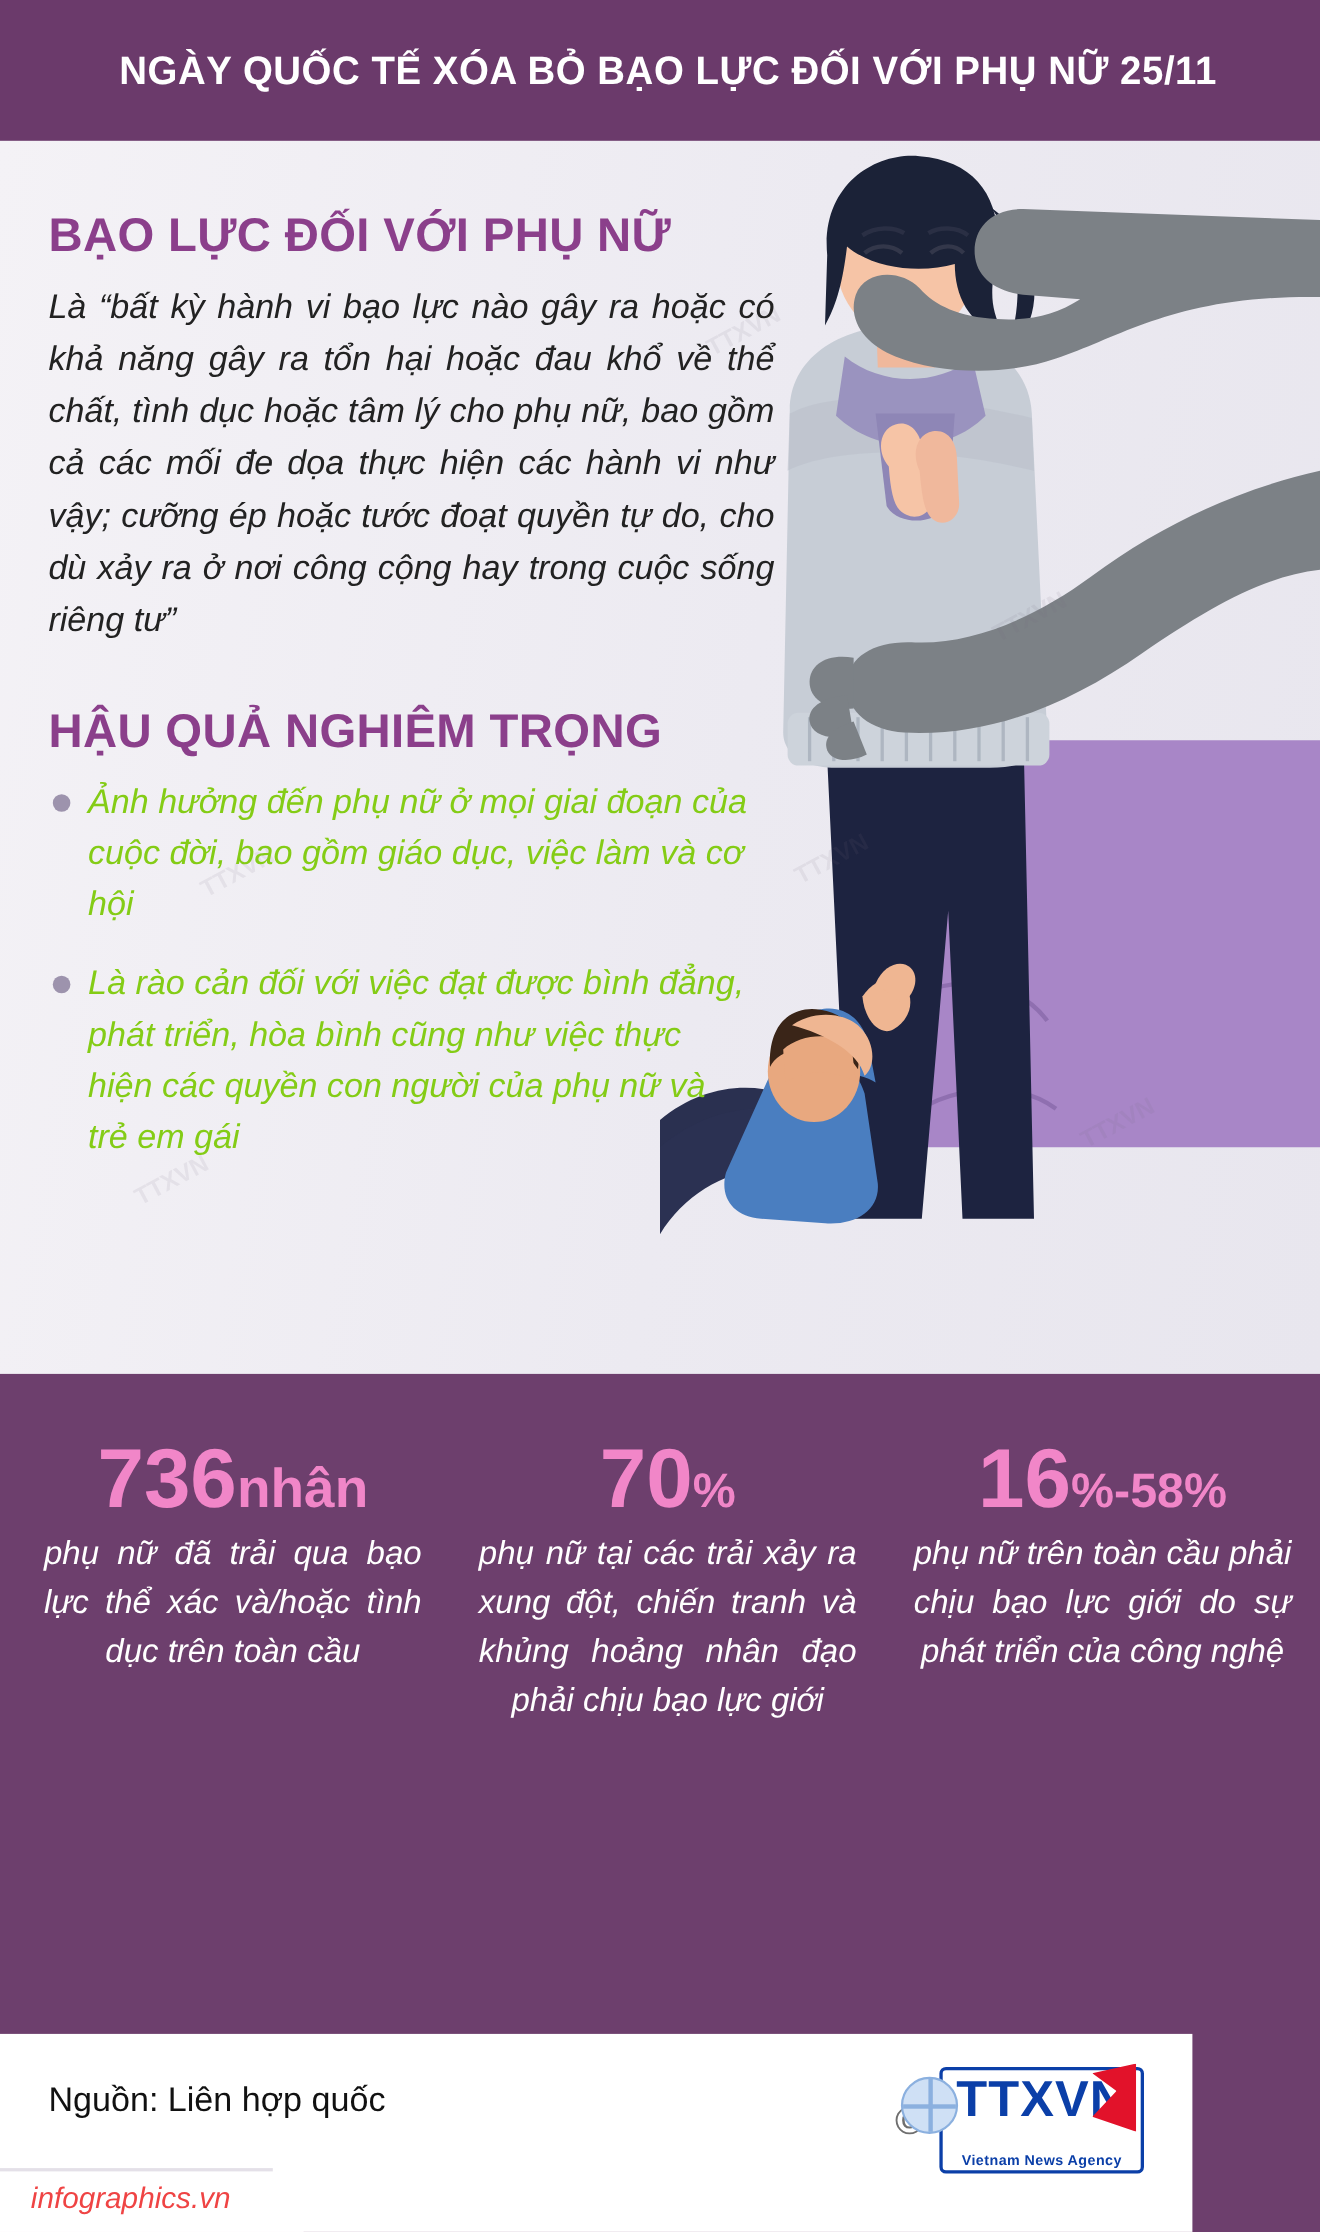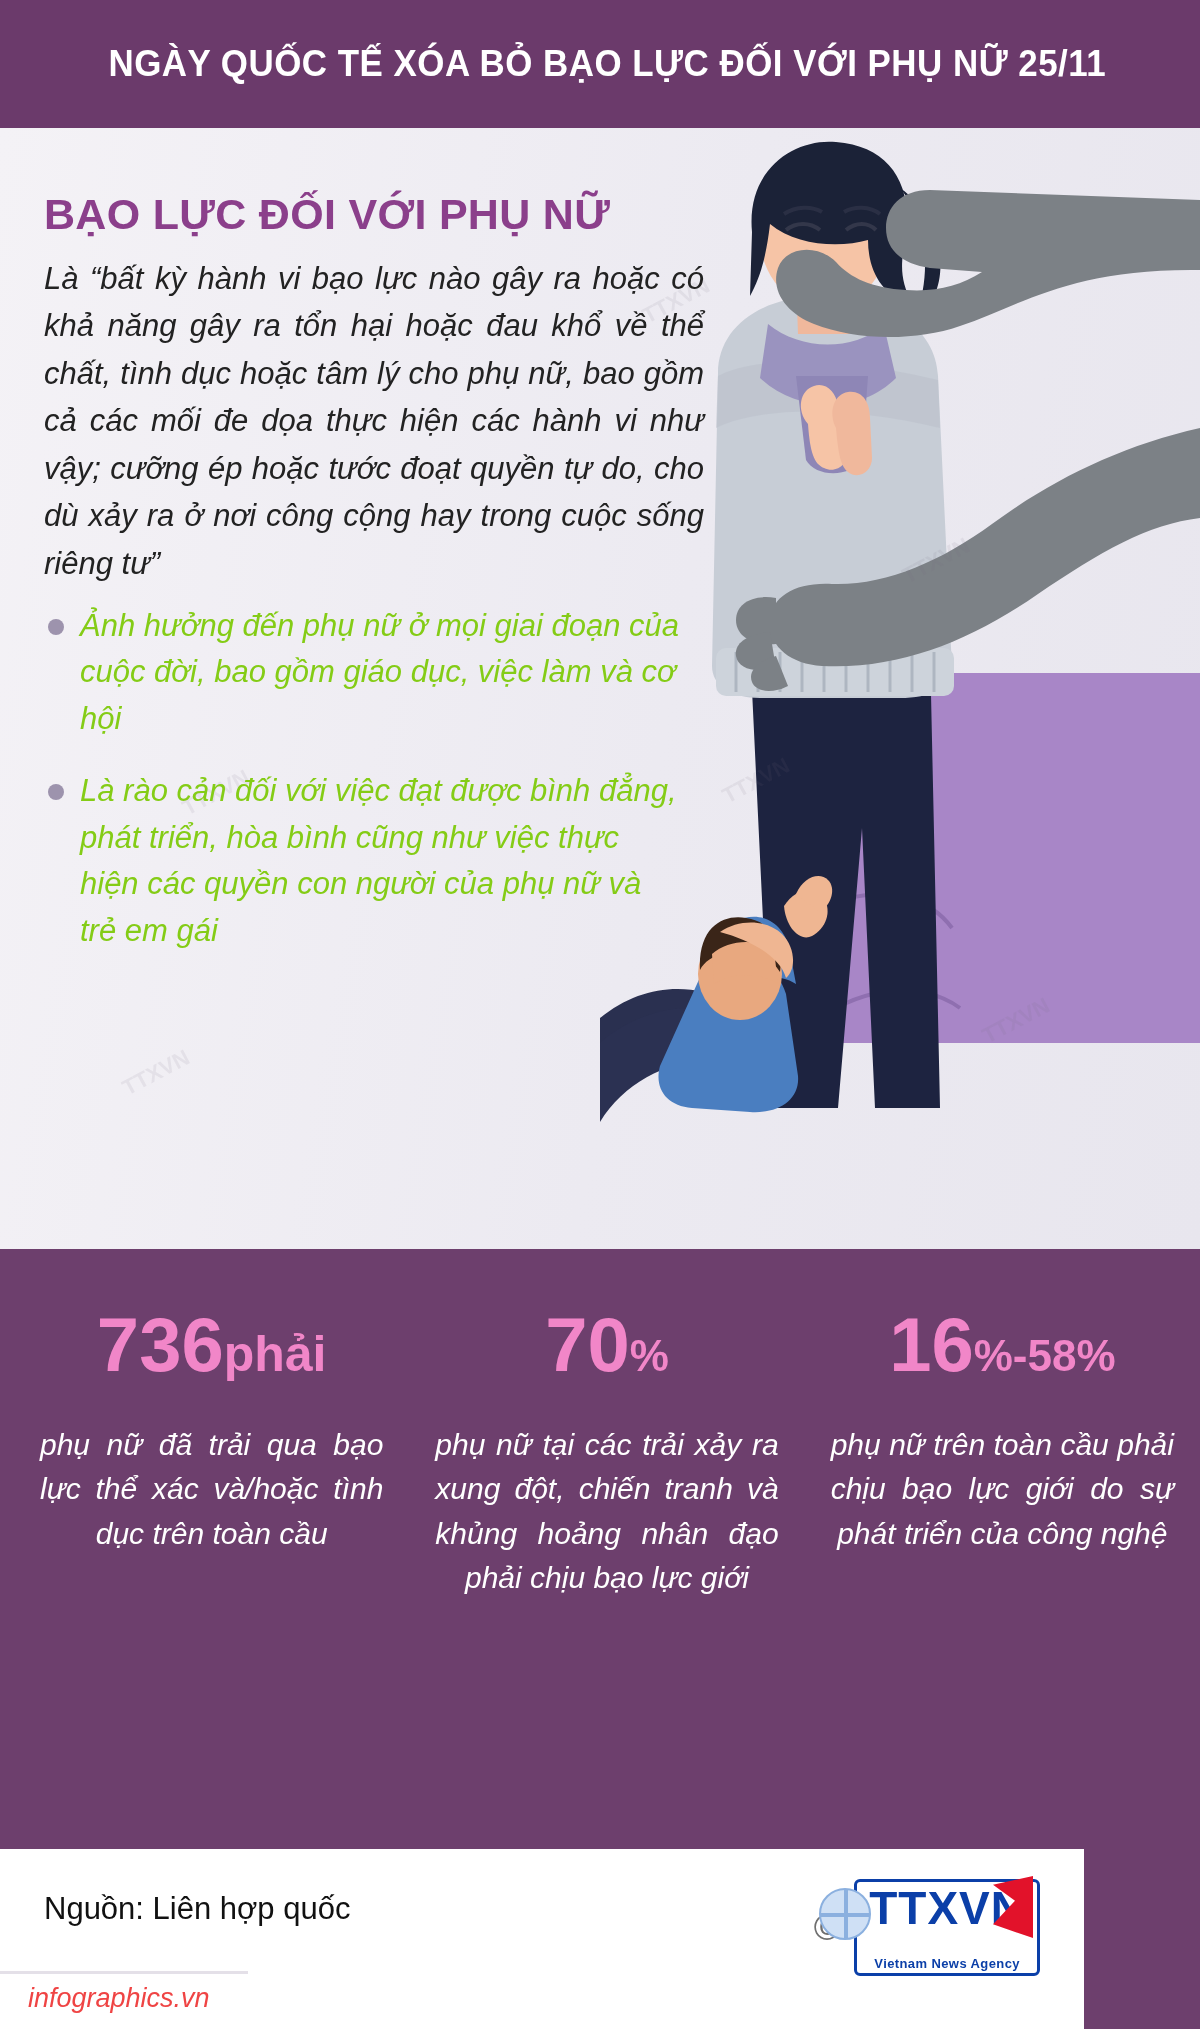--- a/index.html
+++ b/index.html
@@ -114,21 +114,21 @@
   }
   .stat-num .small {
     font-size: 44px;
     font-weight: bold;
   }
   .stat-num .word {
     font-size: 50px;
     font-weight: bold;
   }
   .stat-text {
-    margin-top: 40px;
+    margin-top: 8px;
     color: #ffffff;
     font-size: 30px;
     line-height: 1.48;
     font-style: italic;
     text-align: justify;
     text-align-last: center;
   }
 
   
   .footer {
@@ -372,36 +372,37 @@
     <div class="wm" style="left:380px; top:880px;">TTXVN</div>
   </div>
 
   <div class="wm" style="left:180px; top:780px;">TTXVN</div>
   <div class="wm" style="left:120px; top:1060px;">TTXVN</div>
 
   <div class="left-col">
     <div class="section-heading">BẠO LỰC ĐỐI VỚI PHỤ NỮ</div>
     <div class="definition">Là “bất kỳ hành vi bạo lực nào gây ra hoặc có khả năng gây ra tổn hại hoặc đau khổ về thể chất, tình dục hoặc tâm lý cho phụ nữ, bao gồm cả các mối đe dọa thực hiện các hành vi như vậy; cưỡng ép hoặc tước đoạt quyền tự do, cho dù xảy ra ở nơi công cộng hay trong cuộc sống riêng tư”</div>
 
+    <div class="section-heading heading2">HẬU QUẢ NGHIÊM TRỌNG</div>
     <div class="bullets">
       <div class="bullet">
         <span class="dot"></span>
         <span>Ảnh hưởng đến phụ nữ ở mọi giai đoạn của cuộc đời, bao gồm giáo dục, việc làm và cơ hội</span>
       </div>
       <div class="bullet">
         <span class="dot"></span>
         <span>Là rào cản đối với việc đạt được bình đẳng, phát triển, hòa bình cũng như việc thực hiện các quyền con người của phụ nữ và trẻ em gái</span>
       </div>
     </div>
   </div>
 
   <div class="stats">
     <div class="stat">
       <div class="stat-num">
-        <span>736</span><span class="word">phải</span>
+        <span>736</span><span class="word">nhân</span>
       </div>
       <div class="stat-text">phụ nữ đã trải qua bạo lực thể xác và/hoặc tình dục trên toàn cầu</div>
     </div>
     <div class="stat">
       <div class="stat-num">
         <span>70</span><span class="small">%</span>
       </div>
       <div class="stat-text">phụ nữ tại các trải xảy ra xung đột, chiến tranh và khủng hoảng nhân đạo phải chịu bạo lực giới</div>
     </div>
     <div class="stat">

